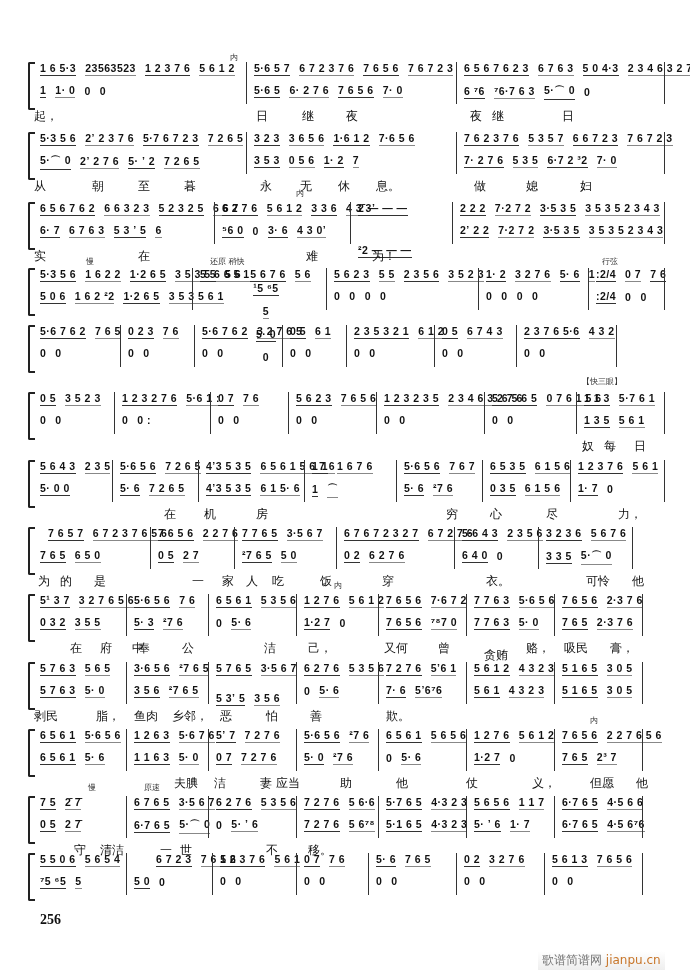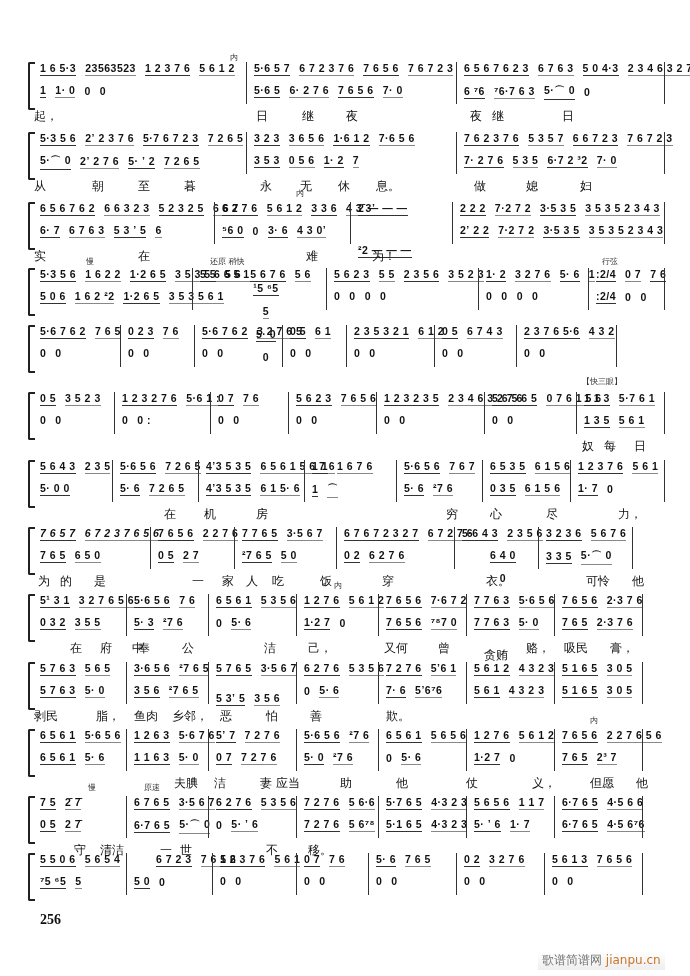--- a/index.html
+++ b/index.html
@@ -453,21 +453,21 @@
       <div class="lyric" style="left: 130px; top: 46px;">在</div>
       <div class="lyric" style="left: 170px; top: 46px;">机</div>
       <div class="lyric" style="left: 222px; top: 46px;">房</div>
       <div class="lyric" style="left: 412px; top: 46px;">穷</div>
       <div class="lyric" style="left: 456px; top: 46px;">心</div>
       <div class="lyric" style="left: 512px; top: 46px;">尽</div>
       <div class="lyric" style="left: 584px; top: 46px;">力，</div>
     </div>
     <div class="system" style="top: 527px;">
       <div class="brace" style="height: 44px;"></div>
-      <div class="measure" style="left: 0px; top: 0px; width: 116px; font-style: italic;">
+      <div class="measure" style="left: 8px; top: 0px; width: 116px;">
         <span class="note">7 6 5 7</span>
         <span class="note grey">6 7 2 3 7 6 5 6</span>
       </div>
       <div class="measure" style="left: 0px; top: 22px; width: 116px;">
         <span class="note">7 6 5</span>
         <span class="note grey">6  5  0</span>
       </div>
       <div class="measure" style="left: 118px; top: 0px; width: 82px;">
         <span class="note">7 6 5 6</span>
         <span class="note grey">2 2 7 6</span>
@@ -492,21 +492,21 @@
       </div>
       <div class="measure" style="left: 304px; top: 22px; width: 116px;">
         <span class="note">0  2</span>
         <span class="note grey">6  2  7  6</span>
       </div>
       <div class="bar" style="left: 302px; height: 42px;"></div>
       <div class="measure" style="left: 422px; top: 0px; width: 82px;">
         <span class="note">5·6 4 3</span>
         <span class="note grey">2 3 5 6</span>
       </div>
-      <div class="measure" style="left: 422px; top: 22px; width: 82px; flex-direction: column;">
+      <div class="measure" style="left: 422px; top: 22px; width: 82px;">
         <span class="note">6 4 0</span>
         <span class="note plain grey">0</span>
       </div>
       <div class="bar" style="left: 420px; height: 42px;"></div>
       <div class="measure" style="left: 506px; top: 0px; width: 90px;">
         <span class="note">3 2 3 6</span>
         <span class="note grey">5 6 7 6</span>
       </div>
       <div class="measure" style="left: 506px; top: 22px; width: 90px;">
         <span class="note">3 3  5</span>
@@ -524,21 +524,21 @@
       <div class="lyric" style="left: 286px; top: 46px;">饭</div>
       <div class="lyric" style="left: 348px; top: 46px;">穿</div>
       <div class="lyric" style="left: 452px; top: 46px;">衣。</div>
       <div class="lyric" style="left: 552px; top: 46px;">可怜</div>
       <div class="lyric" style="left: 598px; top: 46px;">他</div>
     </div>
     <div class="system" style="top: 594px;">
       <div class="brace" style="height: 44px;"></div>
       <div class="ann" style="left: 300px; top: -14px;">内</div>
       <div class="measure" style="left: 0px; top: 0px; width: 92px;">
-        <span class="note">5¹ 3 1</span>
+        <span class="note">5¹ 3 7</span>
         <span class="note grey">3 2 7 6 5 6</span>
       </div>
       <div class="measure" style="left: 0px; top: 22px; width: 92px;">
         <span class="note">0  3 2</span>
         <span class="note grey">3  5  5</span>
       </div>
       <div class="measure" style="left: 94px; top: 0px; width: 80px;">
         <span class="note">5·6 5 6</span>
         <span class="note grey">7  6</span>
       </div>

